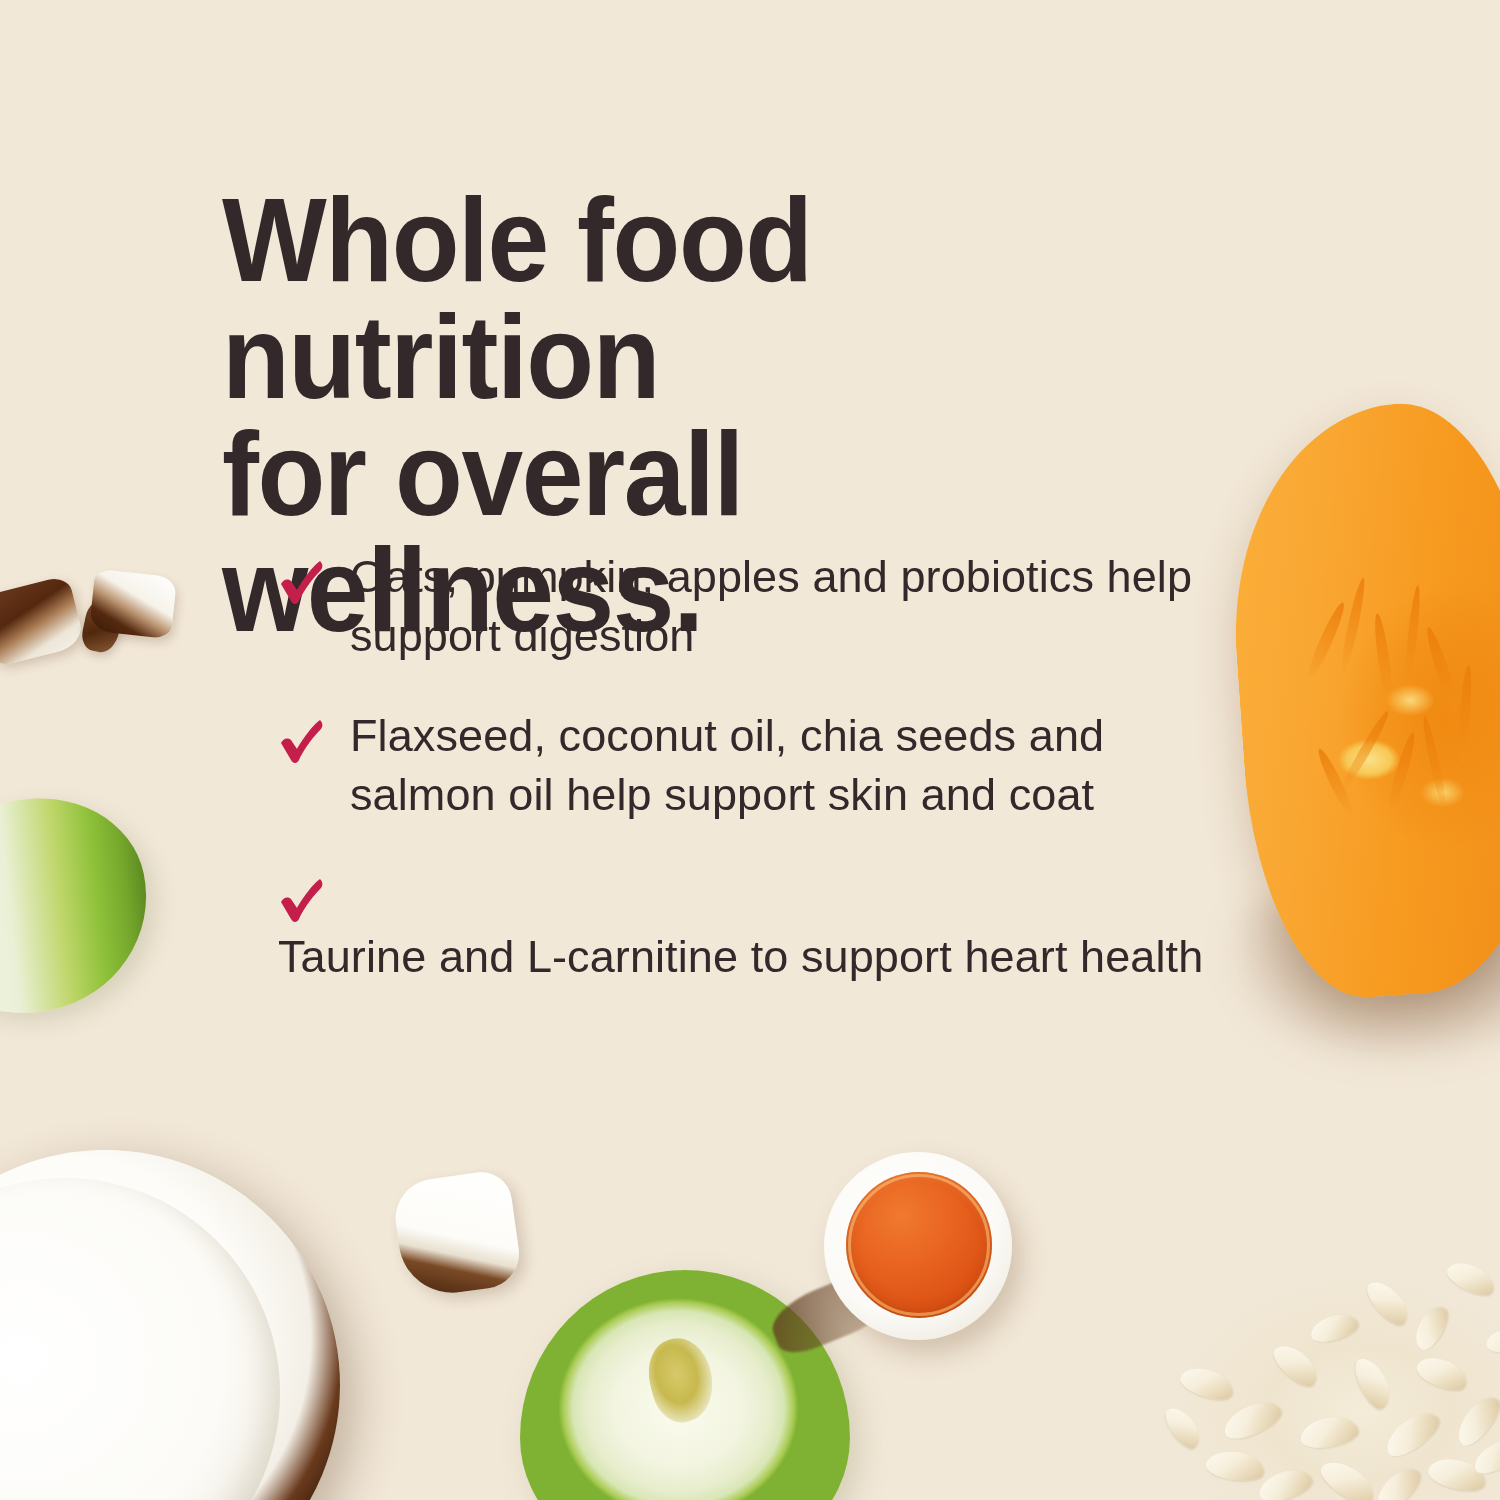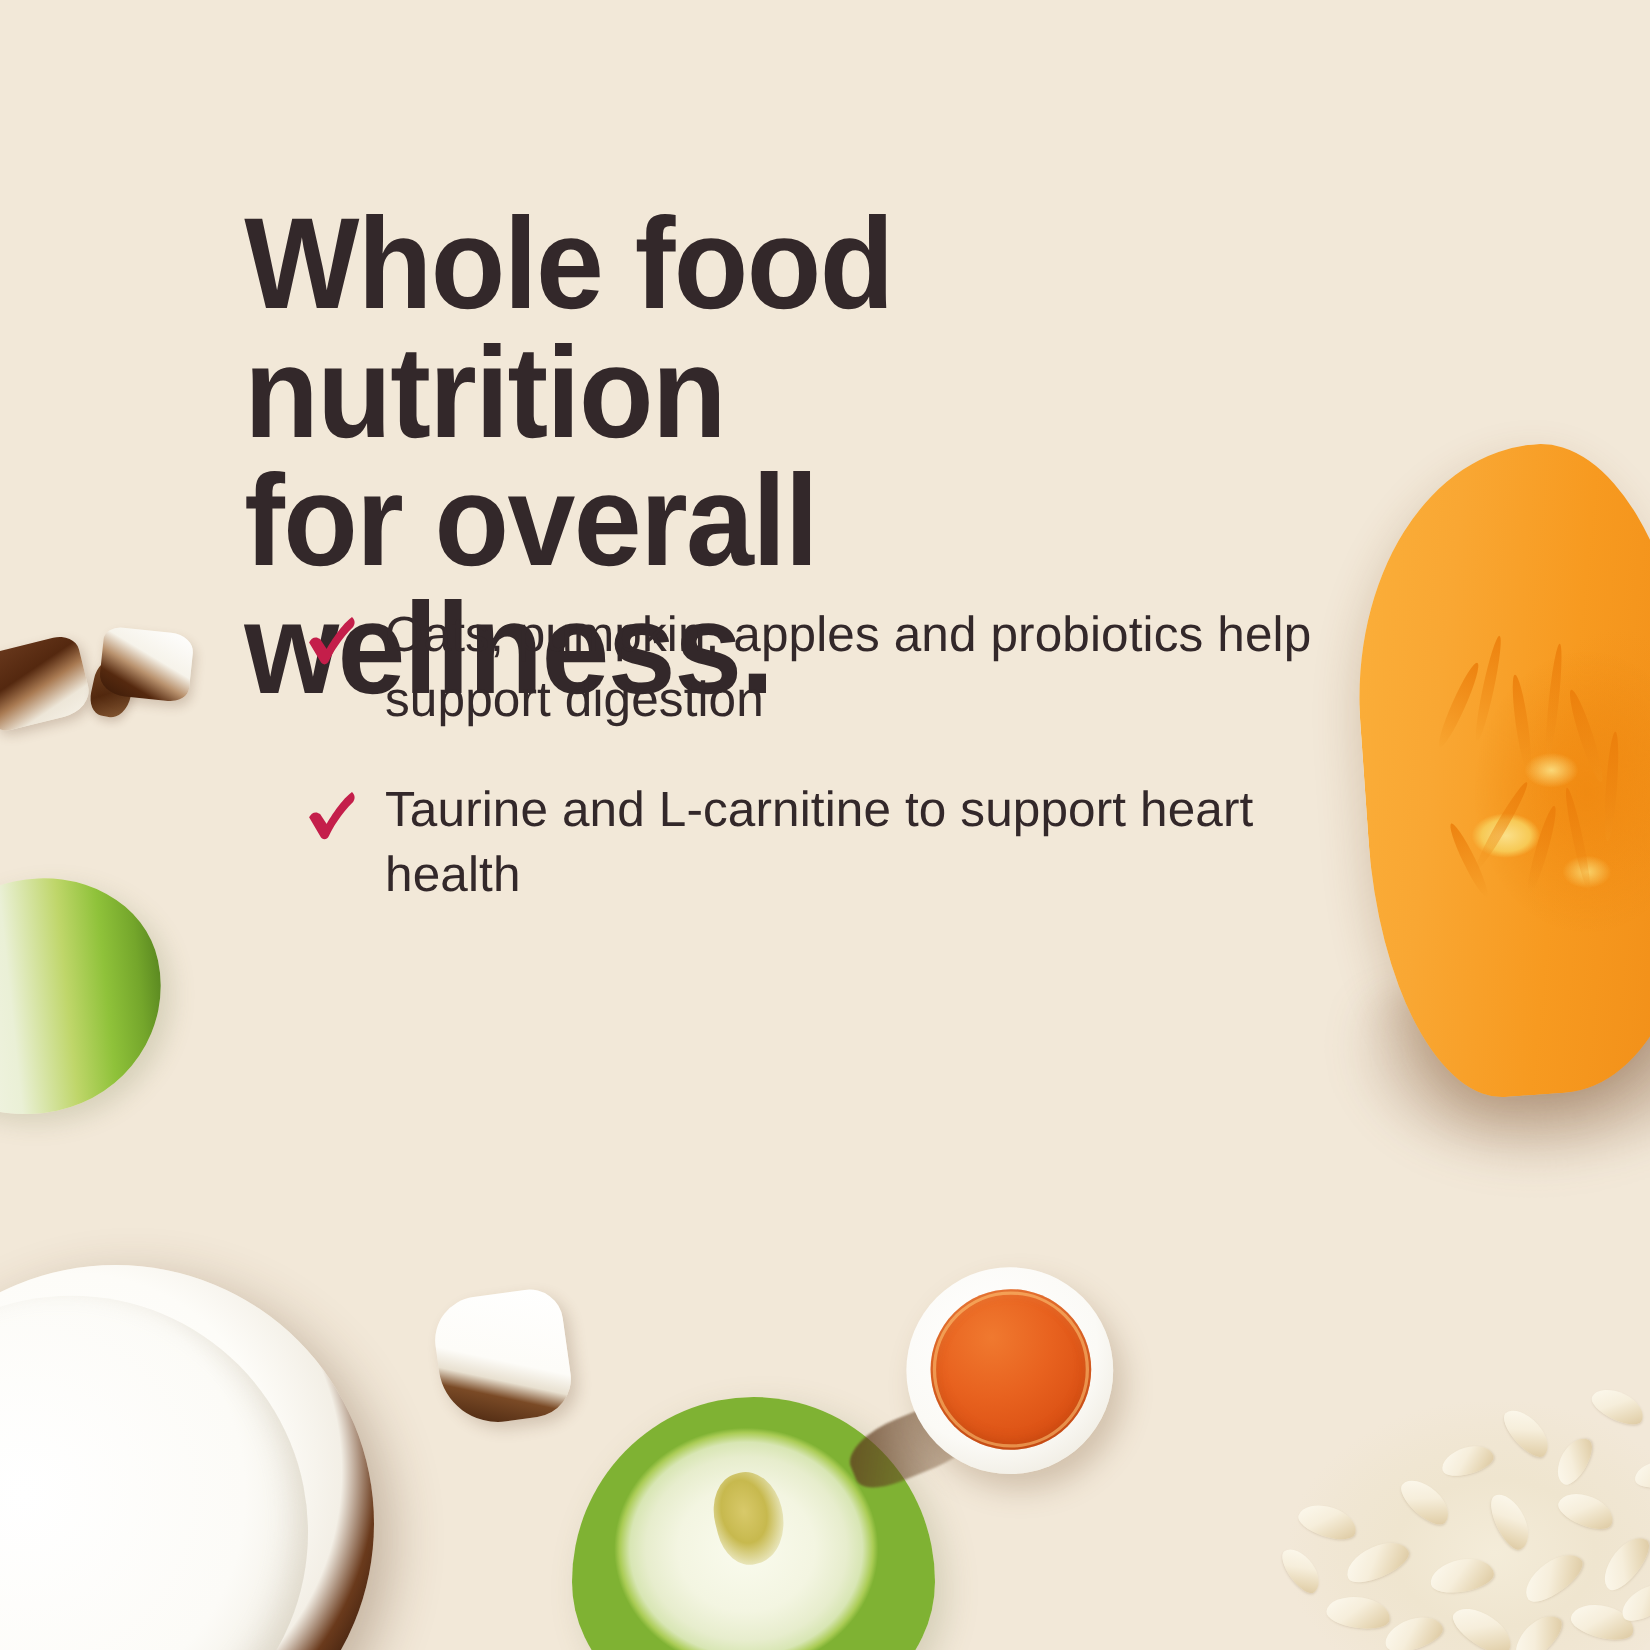--- a/index.html
+++ b/index.html
@@ -211,21 +211,21 @@
     left:278px; top:548px;
     width:960px;
   }
 
   .bullet {
     position:relative;
     display:flex;
     align-items:flex-start;
     margin-bottom:42px;
   }
-  .bullet:last-child { margin-bottom:0; }
+  .bullet:last-child { margin-bottom:0;flex-direction:column; }
 
   .check-icon {
     flex:0 0 auto;
     width:48px; height:52px;
     margin-right:24px;
     margin-top:10px;
   }
   .check-icon svg { display:block; width:100%; height:100%; }
 
   .bullet-text {
@@ -312,27 +312,37 @@
         <span class="check-icon">
           <svg viewBox="0 0 48 52" xmlns="http://www.w3.org/2000/svg" aria-hidden="true">
             <path d="M3 26 C5 22, 9 20, 13 23 L19 32 C19 32, 30 12, 42 3 C45 6, 45 9, 43 12 C32 23, 24 36, 21 43 C19 47, 15 47, 13 43 Z" fill="#C41E4A"></path>
           </svg>
         </span>
         <span class="bullet-text">
           <span>Oats, pumpkin, apples and probiotics help support </span><span class="em">digestion</span><span></span>
         </span>
       </li>
 
-
       <li class="bullet">
         <span class="check-icon">
           <svg viewBox="0 0 48 52" xmlns="http://www.w3.org/2000/svg" aria-hidden="true">
             <path d="M3 26 C5 22, 9 20, 13 23 L19 32 C19 32, 30 12, 42 3 C45 6, 45 9, 43 12 C32 23, 24 36, 21 43 C19 47, 15 47, 13 43 Z" fill="#C41E4A"></path>
           </svg>
         </span>
         <span class="bullet-text">
+          <span>Flaxseed, coconut oil, chia seeds and salmon oil help support </span><span class="em">skin and coat</span><span></span>
+        </span>
+      </li>
+
+      <li class="bullet">
+        <span class="check-icon">
+          <svg viewBox="0 0 48 52" xmlns="http://www.w3.org/2000/svg" aria-hidden="true">
+            <path d="M3 26 C5 22, 9 20, 13 23 L19 32 C19 32, 30 12, 42 3 C45 6, 45 9, 43 12 C32 23, 24 36, 21 43 C19 47, 15 47, 13 43 Z" fill="#C41E4A"></path>
+          </svg>
+        </span>
+        <span class="bullet-text">
           <span>Taurine and L-carnitine to support </span><span class="em">heart health</span><span></span>
         </span>
       </li>
 
     </ul>
   </div>
 </div>
 
 </body></html>

